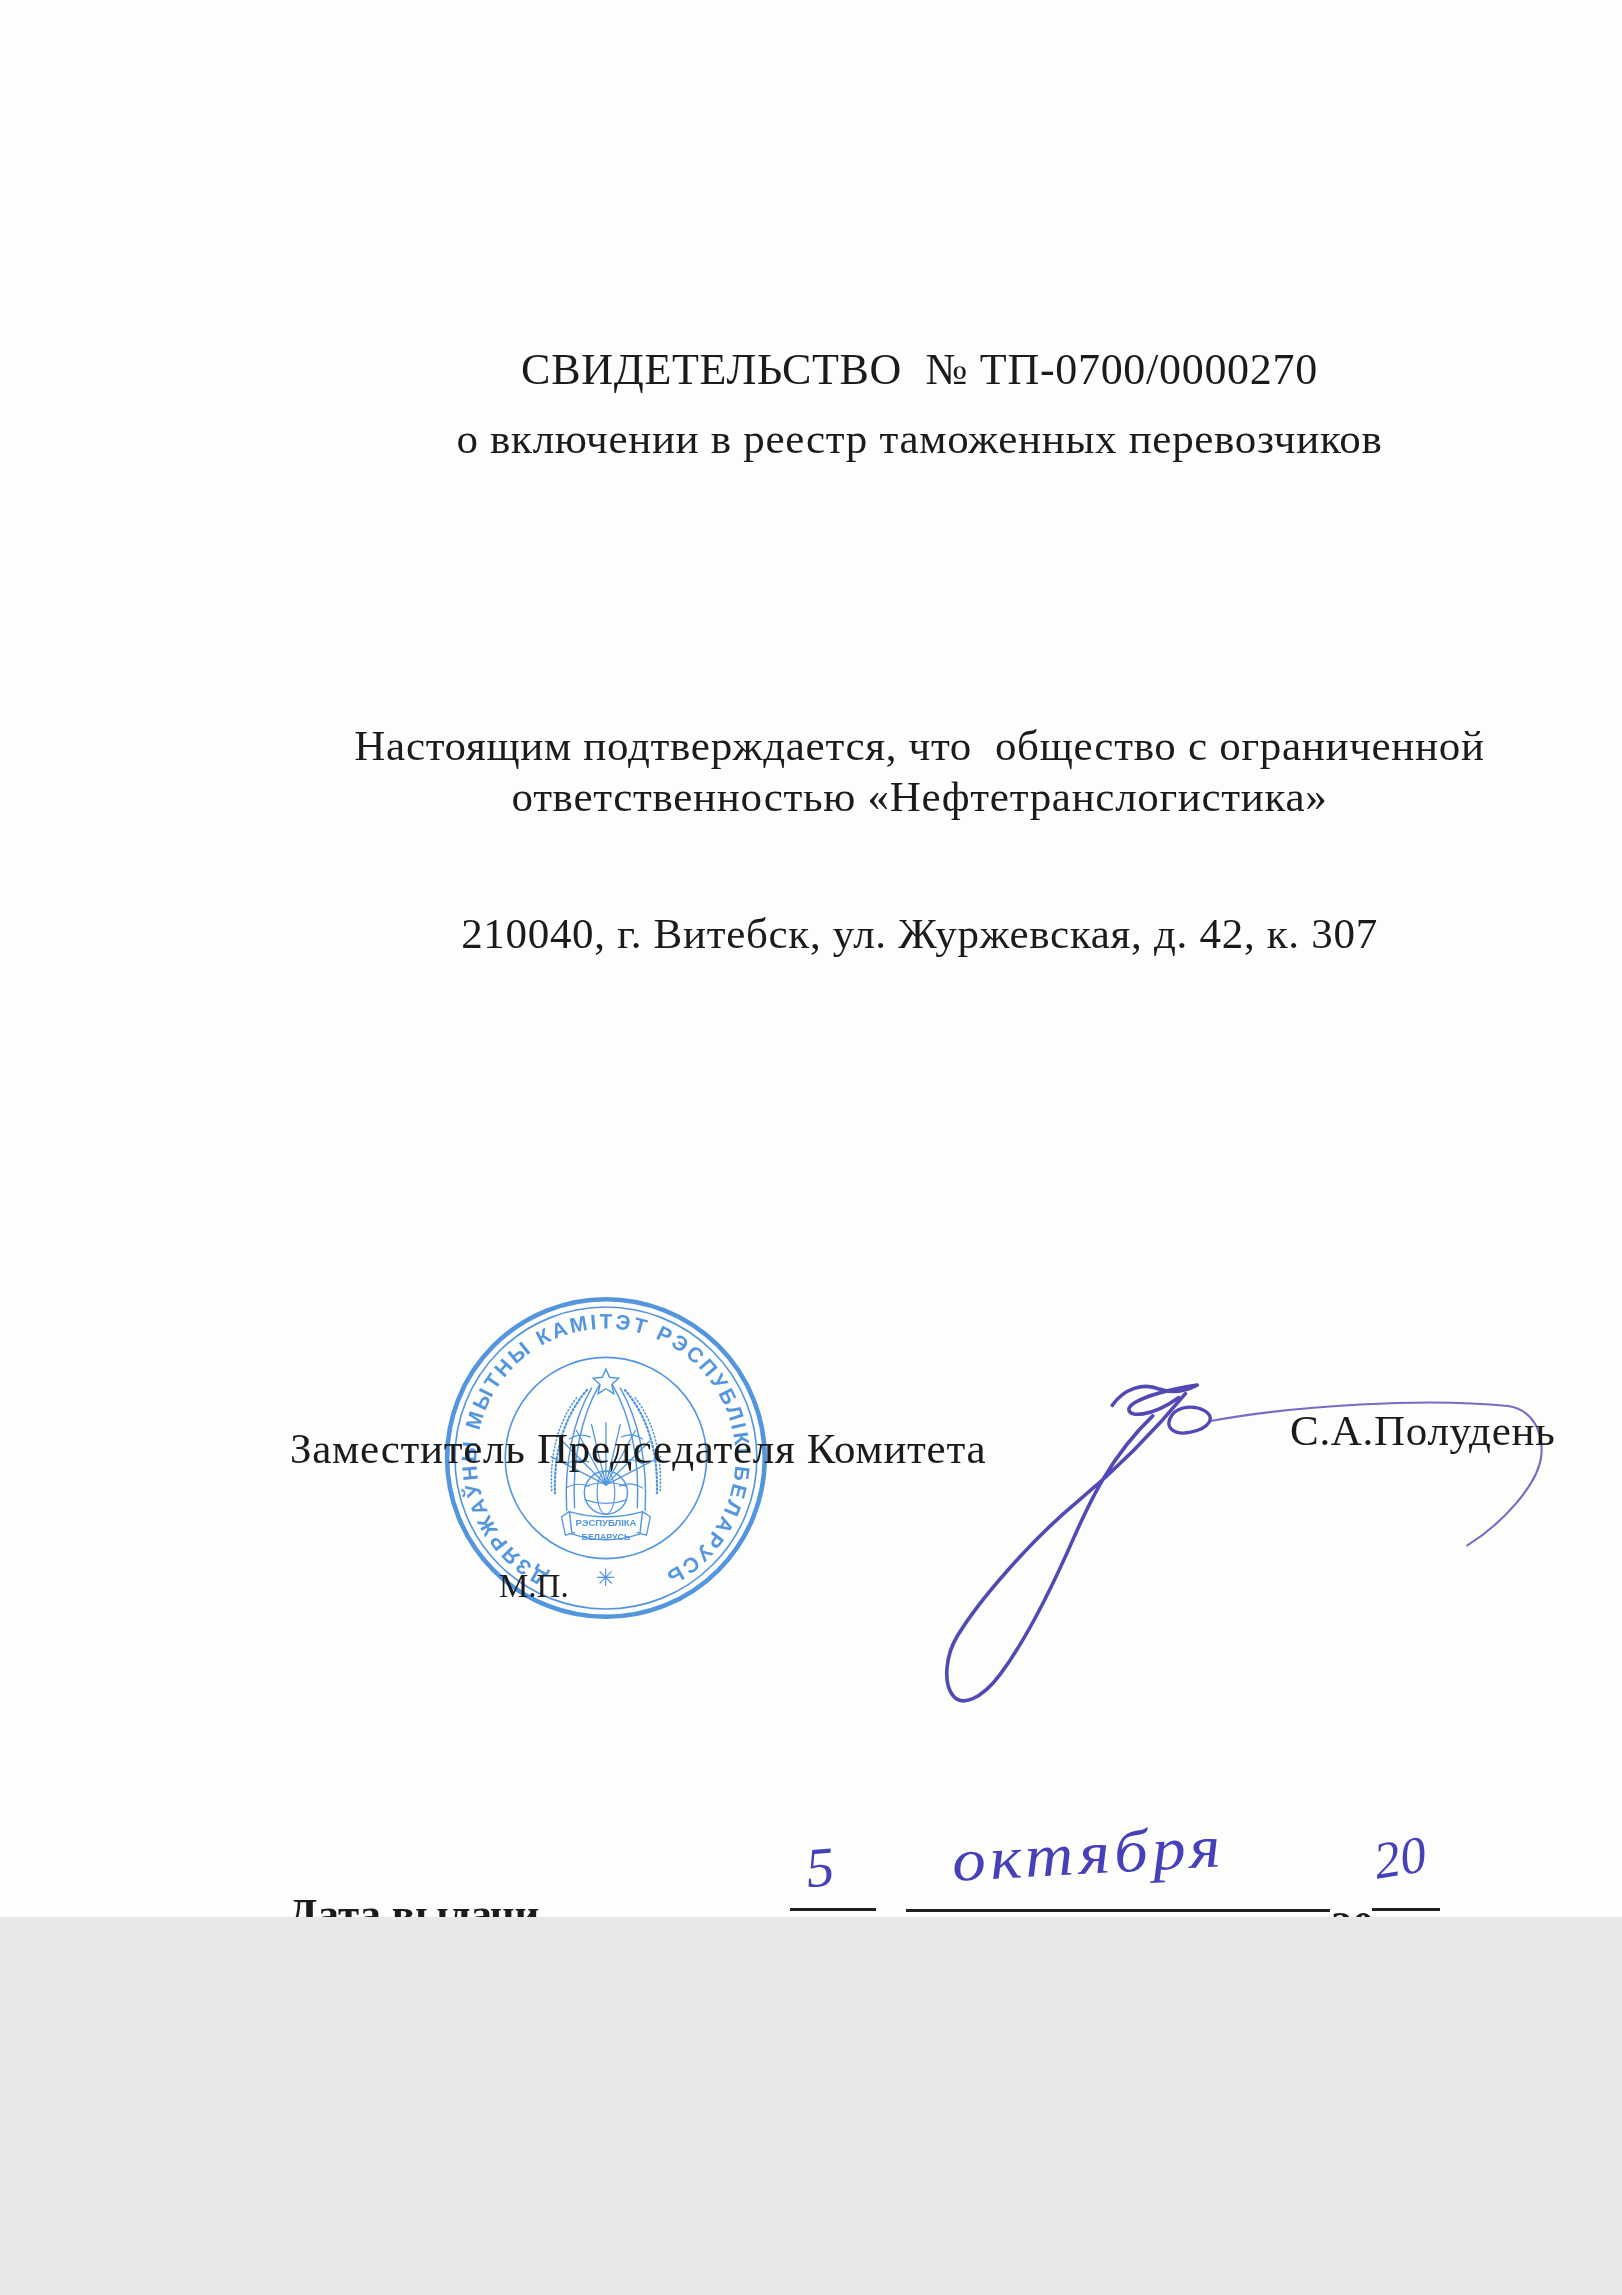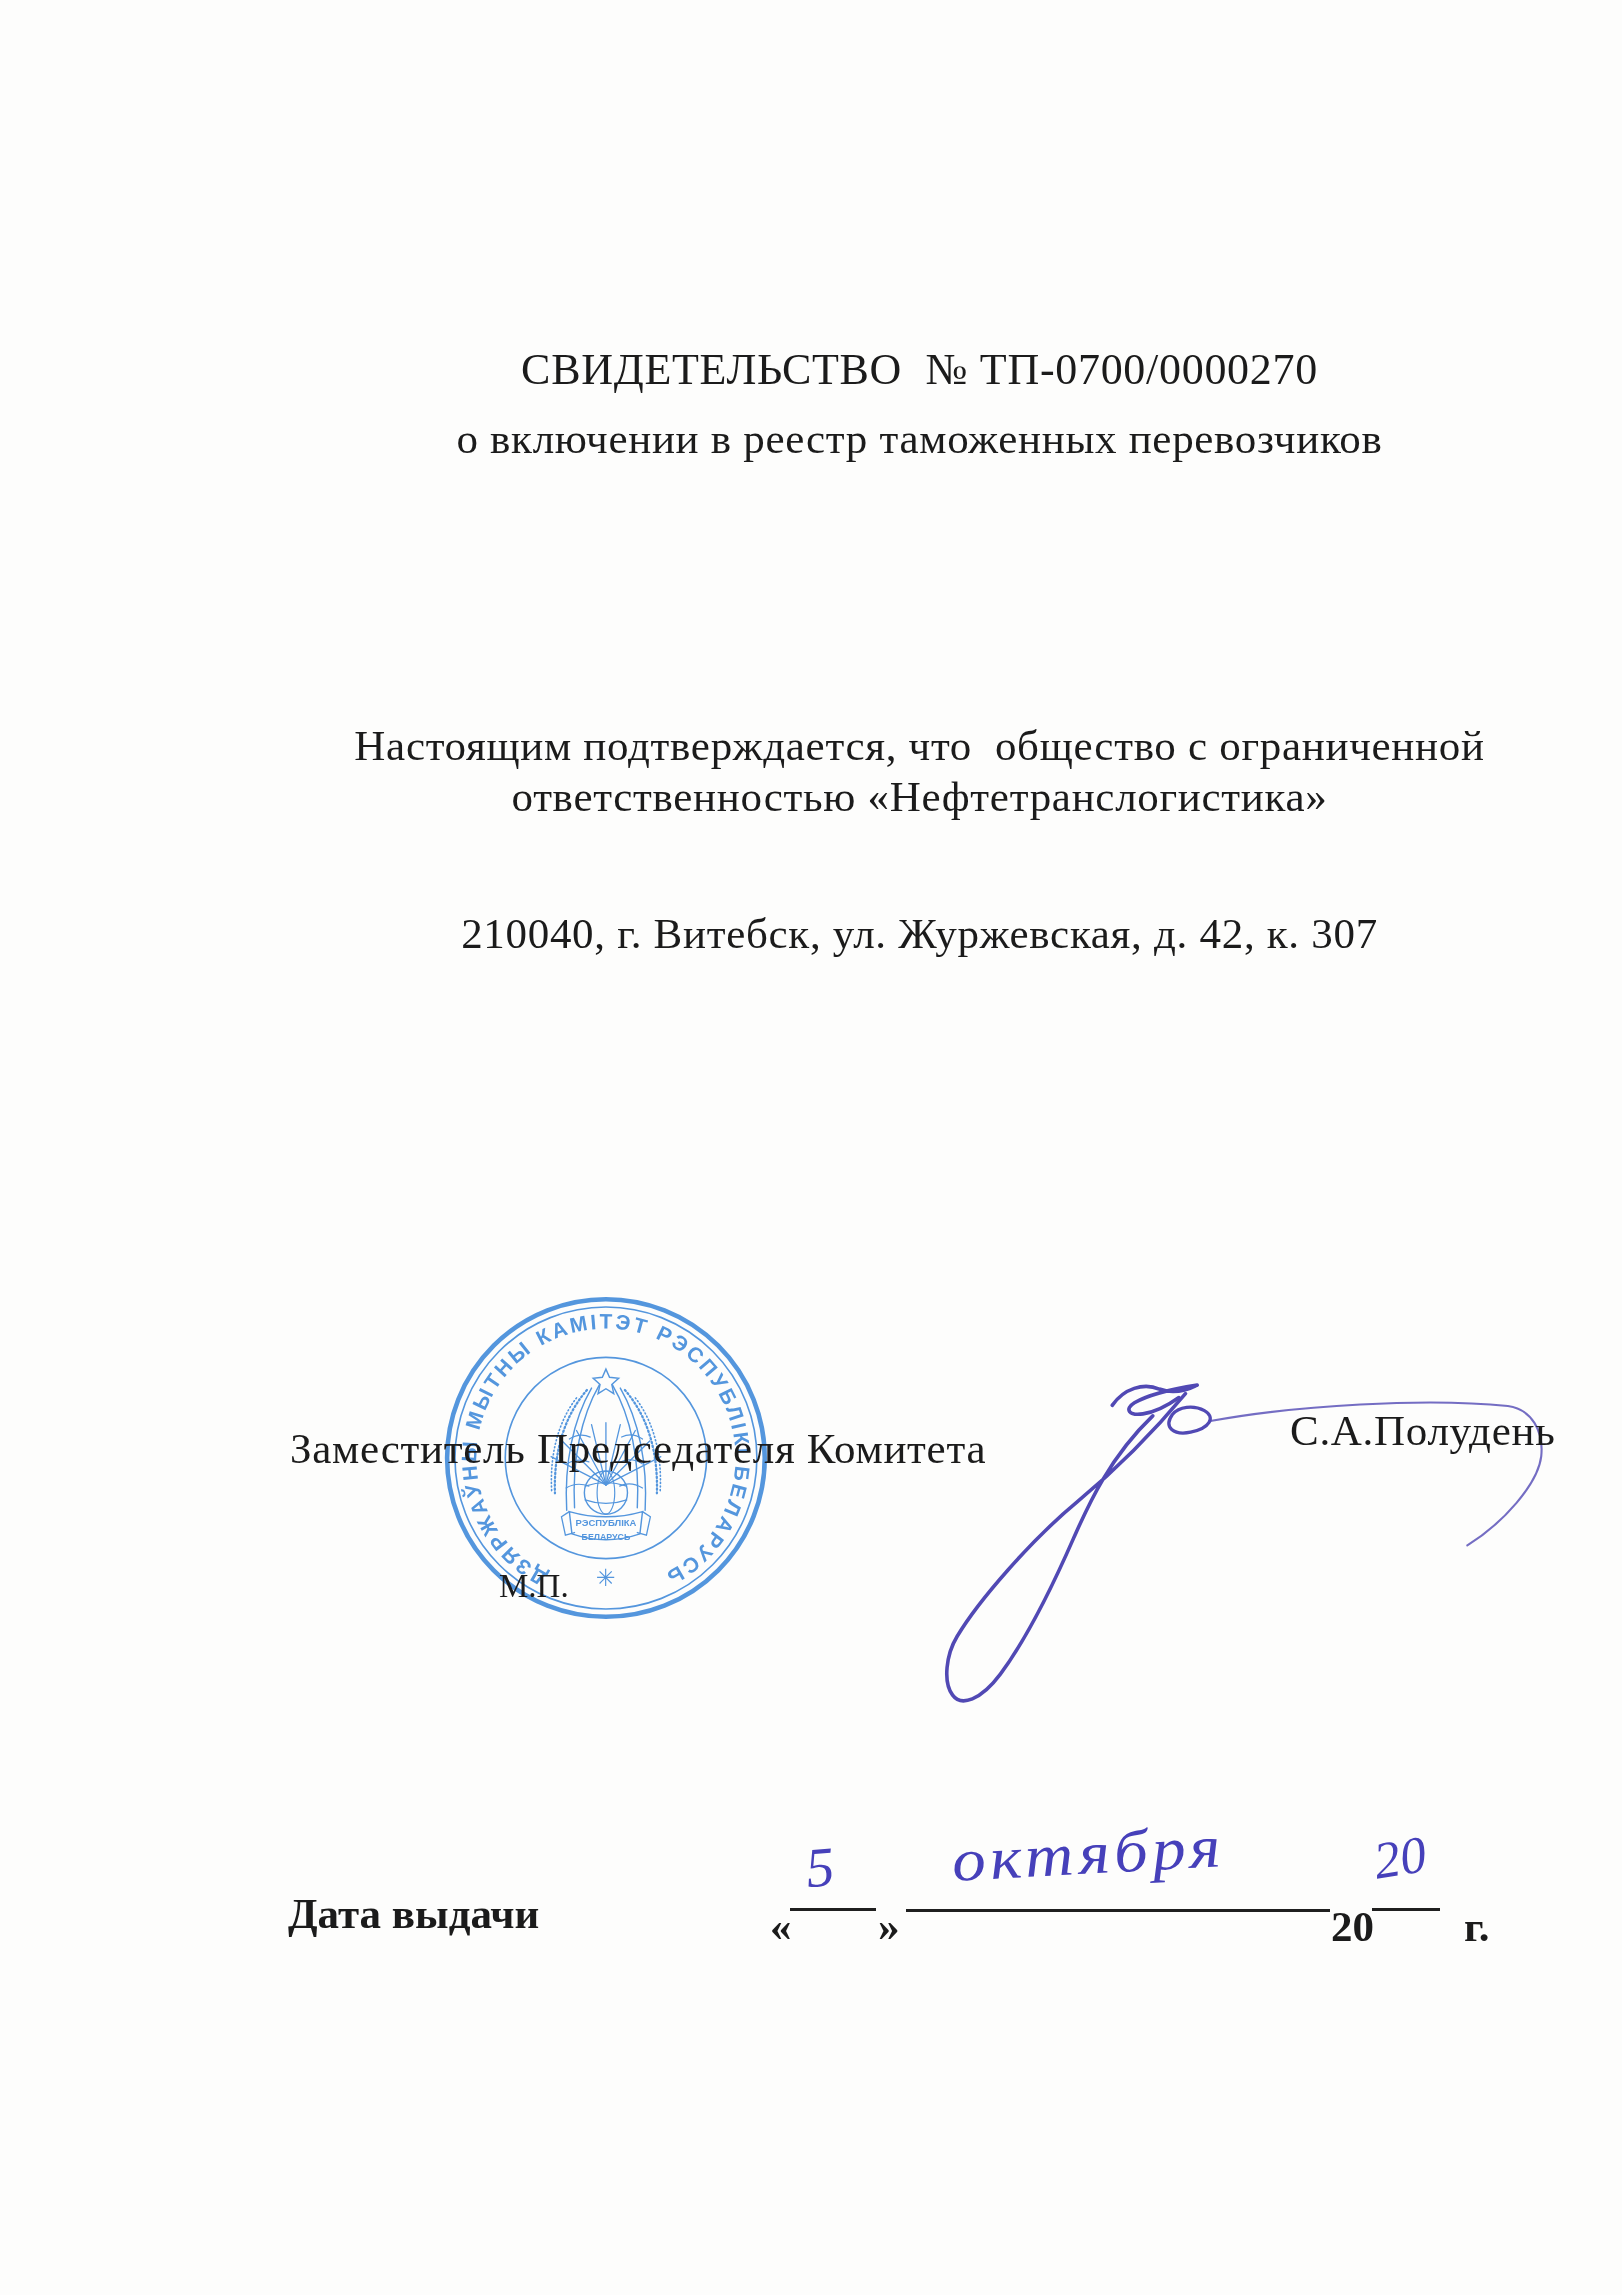--- a/index.html
+++ b/index.html
@@ -1,18 +1,18 @@
 <!DOCTYPE html>
 <html style="font-size:10.5px"><head>
 <meta charset="utf-8">
 <style>
   html,body{margin:0;padding:0;background:#e8e8e8;}
   .page{
     position:relative;
-    width:1623px;height:2295px;
+    width:1623px;height:1917px;
     margin:0 auto;
     background:#fdfdfc;
     overflow:hidden;
     font-family:"Liberation Serif", serif;
     color:#1b1b1b;
   }
   .line{
     position:absolute;
     left:216px;width:1407px;
     text-align:center;

